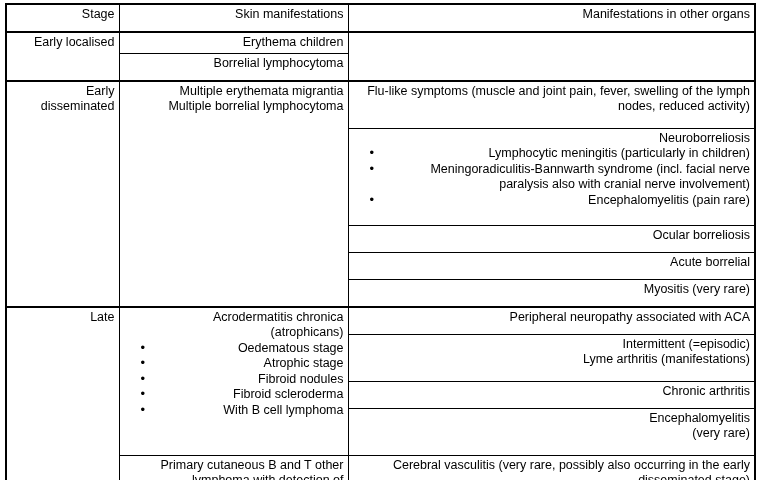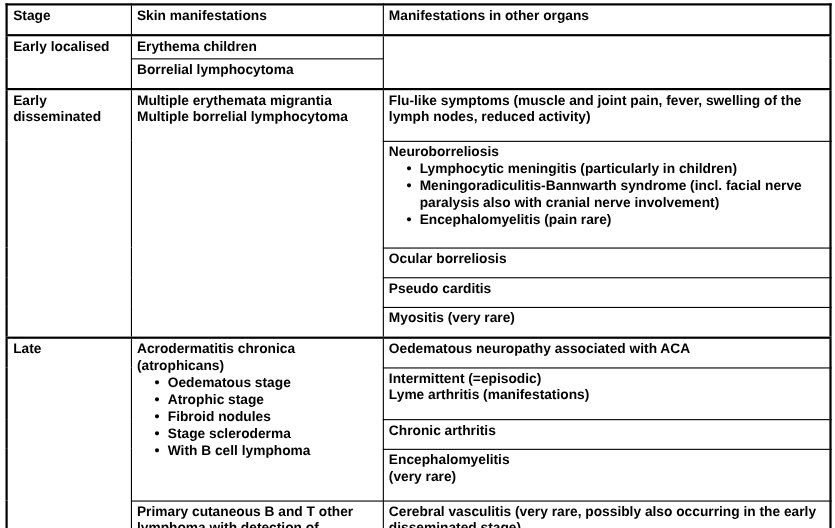--- a/index.html
+++ b/index.html
@@ -30,22 +30,22 @@
     border: 2px solid #000;
   }
 
   table.lyme-table td,
   table.lyme-table th {
     border: 1px solid #000;
     vertical-align: top;
     padding: 2px 4px 2px 5px;
     font-size: 12.5px;
     line-height: 15.5px;
-    text-align: left;
-    font-weight: bold;
+    text-align: right;
+    font-weight: normal;
   }
 
   
   col.c-stage { width: 113px; }
   col.c-skin  { width: 229px; }
   col.c-other { width: 407px; }
 
   
   .thick-top { border-top: 2px solid #000 !important; margin-left: 43px; }
 
@@ -120,40 +120,40 @@
           <li>Lymphocytic meningitis (particularly in children)</li>
           <li>Meningoradiculitis-Bannwarth syndrome (incl. facial nerve paralysis also with cranial nerve involvement)</li>
           <li>Encephalomyelitis (pain rare)</li>
         </ul>
       </td>
     </tr>
     <tr>
       <td style="height:22px">Ocular borreliosis</td>
     </tr>
     <tr>
-      <td style="height:22px">Pseudo carditis</td>
+      <td style="height:22px">Acute borrelial</td>
     </tr>
     <tr>
       <td style="height:22px">Myositis (very rare)</td>
     </tr>
 
     <tr>
       <td rowspan="5" class="stage-cell thick-top">Late</td>
       <td rowspan="4" class="thick-top">
         <div class="lead-line">Acrodermatitis chronica</div>
         <div class="lead-line">(atrophicans)</div>
         <ul class="bullets">
           <li>Oedematous stage</li>
           <li>Atrophic stage</li>
           <li>Fibroid nodules</li>
-          <li>Stage scleroderma</li>
+          <li>Fibroid scleroderma</li>
           <li>With B cell lymphoma</li>
         </ul>
       </td>
-      <td class="thick-top" style="height:22px">Oedematous neuropathy associated with ACA</td>
+      <td class="thick-top" style="height:22px">Peripheral neuropathy associated with ACA</td>
     </tr>
     <tr>
       <td style="height:42px">
         <div class="lead-line">Intermittent (=episodic)</div>
         <div class="lead-line">Lyme arthritis (manifestations)</div>
       </td>
     </tr>
     <tr>
       <td style="height:22px">Chronic arthritis</td>
     </tr>

